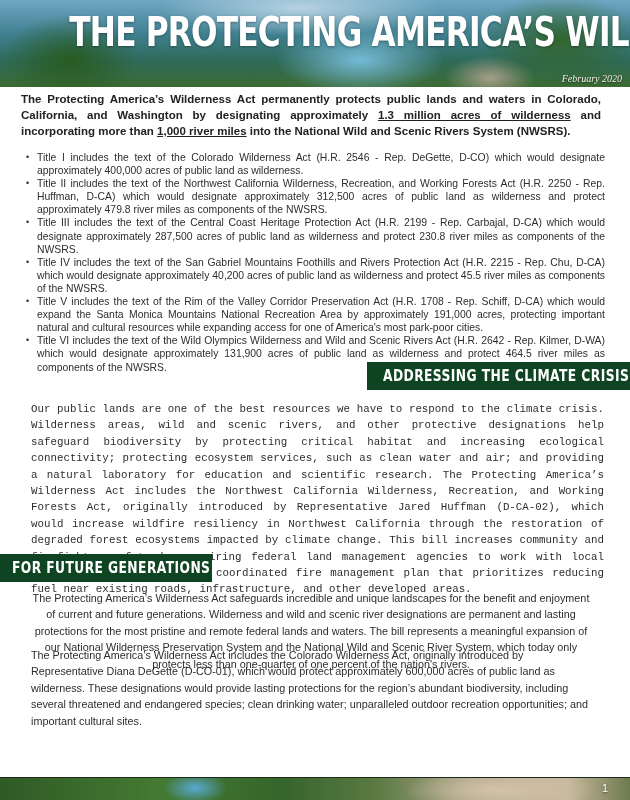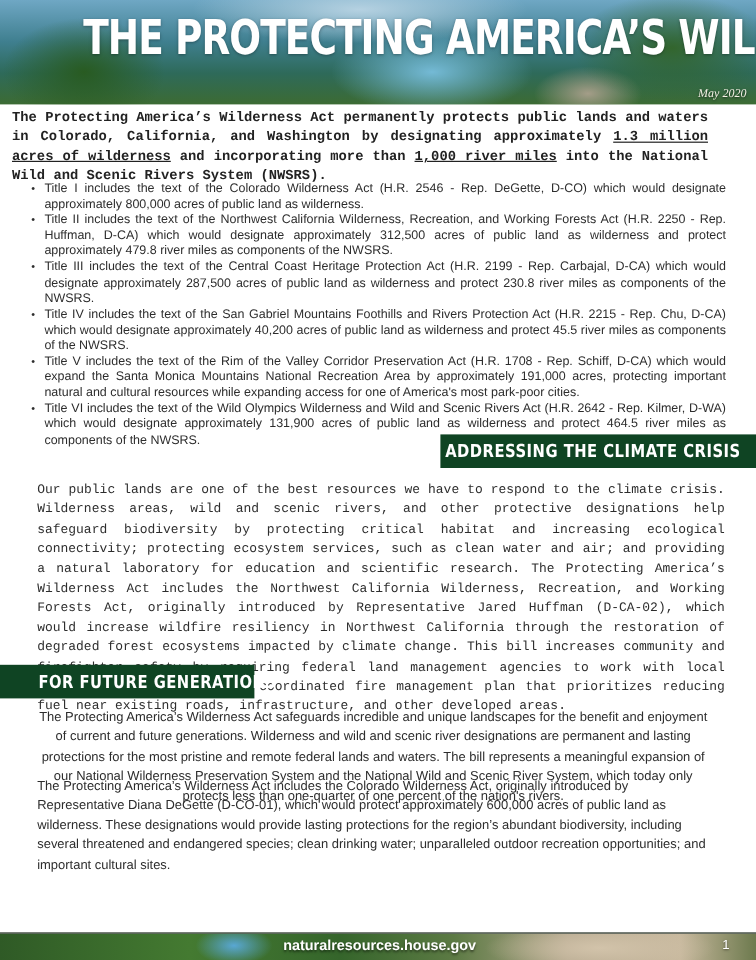--- a/index.html
+++ b/index.html
@@ -24,38 +24,38 @@
     transform: scaleX(0.78); transform-origin: center;
     text-shadow: 0 1px 3px rgba(0,0,0,0.35);
     white-space: nowrap;
   }
   .banner-date {
     position: absolute; right: 8px; top: 73px; color: #f4f1e6;
     font-family: "Liberation Serif", serif; font-style: italic; font-size: 10px;
     text-shadow: 0 1px 2px rgba(0,0,0,0.6);
   }
   .intro {
-    position: absolute; left: 10px; top: 91px; width: 580px;
-    font-size: 11.5px; line-height: 16px; font-weight: bold; text-align: justify; color: #222; font-family: Liberation Mono, monospace;
+    position: absolute; left: 21px; top: 91px; width: 580px;
+    font-size: 11.5px; line-height: 16px; font-weight: bold; text-align: justify; color: #222;
   }
   .intro u { text-decoration: underline; }
   .titles {
     position: absolute; left: 25px; top: 151px; width: 580px; margin: 0; padding: 0; list-style: none;
     font-size: 10.4px; line-height: 13.1px; color: #2d2d2d;
   }
   .titles li { position: relative; padding-left: 12px; text-align: justify; margin-bottom: 0; }
   .titles li .bullet { position: absolute; left: 1px; top: 0; font-size: 9px; }
   .section-header {
     position: absolute; height: 28px; background: #0f4423; color: #ffffff;
     font-family: "DejaVu Sans", sans-serif; font-weight: bold; font-size: 15px;
     line-height: 28px; letter-spacing: 0.5px; white-space: nowrap;
   }
   .section-header span { display: inline-block; transform: scaleX(0.82); transform-origin: left center; }
-  .sh-climate { left: 367px; top: 362px; width: 263px; padding-left: 4px; box-sizing: border-box; }
-  .sh-future { left: 0; top: 554px; width: 212px; padding-left: 32px; box-sizing: border-box; }
+  .sh-climate { left: 367px; top: 362px; width: 263px; padding-left: 16px; box-sizing: border-box; }
+  .sh-future { left: 0; top: 554px; width: 212px; padding-left: 12px; box-sizing: border-box; }
   .para {
     position: absolute; left: 31px; width: 573px; font-size: 10.8px; line-height: 16.4px; color: #2d2d2d;
   }
   .p-climate { top: 401px; text-align: justify; font-family: Liberation Mono, monospace; }
   .p-future1 { top: 590px; width: 560px; text-align: center; }
   .p-future2 { top: 647px; width: 560px; }
   .footer {
     position: absolute; left: 0; top: 777px; width: 630px; height: 23px; overflow: hidden;
     background:
       radial-gradient(ellipse 40px 20px at 195px 10px, rgba(90,170,220,0.95), rgba(90,170,220,0) 80%),
@@ -70,43 +70,42 @@
   .footer-page {
     position: absolute; right: 22px; top: 4px; color: #ffffff; font-size: 11px;
     text-shadow: 0 1px 2px rgba(0,0,0,0.5);
   }
 </style>
 </head>
 <body>
 
 <div class="banner">
   <div class="banner-title">THE PROTECTING AMERICA’S WILDERNESS ACT</div>
-  <div class="banner-date">May 2020</div>
+  <div class="banner-date">February 2020</div>
 </div>
 
 <p class="intro" style="margin:0;">
   <span>The Protecting America’s Wilderness Act permanently protects public lands and waters in Colorado, California, and Washington by designating approximately </span><u>1.3 million acres of wilderness</u><span> and incorporating more than </span><u>1,000 river miles</u><span> into the National Wild and Scenic Rivers System (NWSRS).</span>
 </p>
 
 <ul class="titles">
-  <li><span class="bullet">•</span><span>Title I includes the text of the Colorado Wilderness Act (H.R. 2546 - Rep. DeGette, D-CO) which would designate approximately 800,000 acres of public land as wilderness.</span></li>
+  <li><span class="bullet">•</span><span>Title I includes the text of the Colorado Wilderness Act (H.R. 2546 - Rep. DeGette, D-CO) which would designate approximately 400,000 acres of public land as wilderness.</span></li>
   <li><span class="bullet">•</span><span>Title II includes the text of the Northwest California Wilderness, Recreation, and Working Forests Act (H.R. 2250 - Rep. Huffman, D-CA) which would designate approximately 312,500 acres of public land as wilderness and protect approximately 479.8 river miles as components of the NWSRS.</span></li>
   <li><span class="bullet">•</span><span>Title III includes the text of the Central Coast Heritage Protection Act (H.R. 2199 - Rep. Carbajal, D-CA) which would designate approximately 287,500 acres of public land as wilderness and protect 230.8 river miles as components of the NWSRS.</span></li>
   <li><span class="bullet">•</span><span>Title IV includes the text of the San Gabriel Mountains Foothills and Rivers Protection Act (H.R. 2215 - Rep. Chu, D-CA) which would designate approximately 40,200 acres of public land as wilderness and protect 45.5 river miles as components of the NWSRS.</span></li>
   <li><span class="bullet">•</span><span>Title V includes the text of the Rim of the Valley Corridor Preservation Act (H.R. 1708 - Rep. Schiff, D-CA) which would expand the Santa Monica Mountains National Recreation Area by approximately 191,000 acres, protecting important natural and cultural resources while expanding access for one of America's most park-poor cities.</span></li>
   <li><span class="bullet">•</span><span>Title VI includes the text of the Wild Olympics Wilderness and Wild and Scenic Rivers Act (H.R. 2642 - Rep. Kilmer, D-WA) which would designate approximately 131,900 acres of public land as wilderness and protect 464.5 river miles as components of the NWSRS.</span></li>
 </ul>
 
 <div class="section-header sh-climate">
   <span>ADDRESSING THE CLIMATE CRISIS</span>
 </div>
 <p class="para p-climate" style="margin:0;">Our public lands are one of the best resources we have to respond to the climate crisis. Wilderness areas, wild and scenic rivers, and other protective designations help safeguard biodiversity by protecting critical habitat and increasing ecological connectivity; protecting ecosystem services, such as clean water and air; and providing a natural laboratory for education and scientific research. The Protecting America’s Wilderness Act includes the Northwest California Wilderness, Recreation, and Working Forests Act, originally introduced by Representative Jared Huffman (D-CA-02), which would increase wildfire resiliency in Northwest California through the restoration of degraded forest ecosystems impacted by climate change. This bill increases community and firefighter safety by requiring federal land management agencies to work with local residents to develop a new coordinated fire management plan that prioritizes reducing fuel near existing roads, infrastructure, and other developed areas.</p>
 
 <div class="section-header sh-future">
   <span>FOR FUTURE GENERATIONS</span>
 </div>
 <p class="para p-future1" style="margin:0;">The Protecting America’s Wilderness Act safeguards incredible and unique landscapes for the benefit and enjoyment of current and future generations. Wilderness and wild and scenic river designations are permanent and lasting protections for the most pristine and remote federal lands and waters. The bill represents a meaningful expansion of our National Wilderness Preservation System and the National Wild and Scenic River System, which today only protects less than one-quarter of one percent of the nation's rivers.</p>
 <p class="para p-future2" style="margin:0;">The Protecting America’s Wilderness Act includes the Colorado Wilderness Act, originally introduced by Representative Diana DeGette (D-CO-01), which would protect approximately 600,000 acres of public land as wilderness. These designations would provide lasting protections for the region’s abundant biodiversity, including several threatened and endangered species; clean drinking water; unparalleled outdoor recreation opportunities; and important cultural sites.</p>
 
 <div class="footer">
-  <span class="footer-url">naturalresources.house.gov</span>
   <span class="footer-page">1</span>
 </div>
 
 </body></html>

